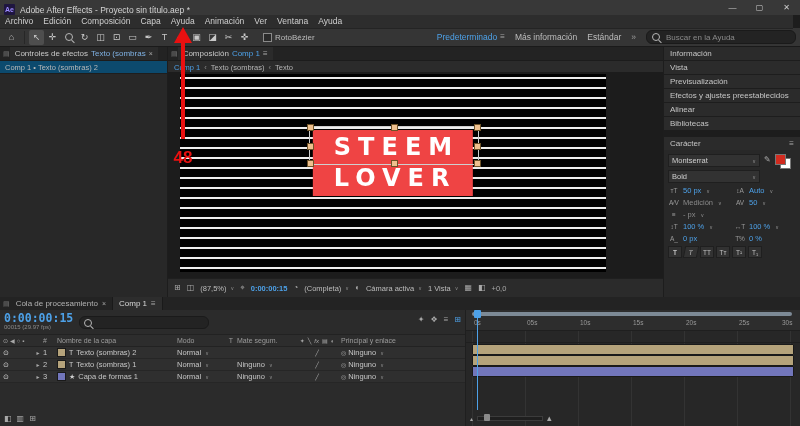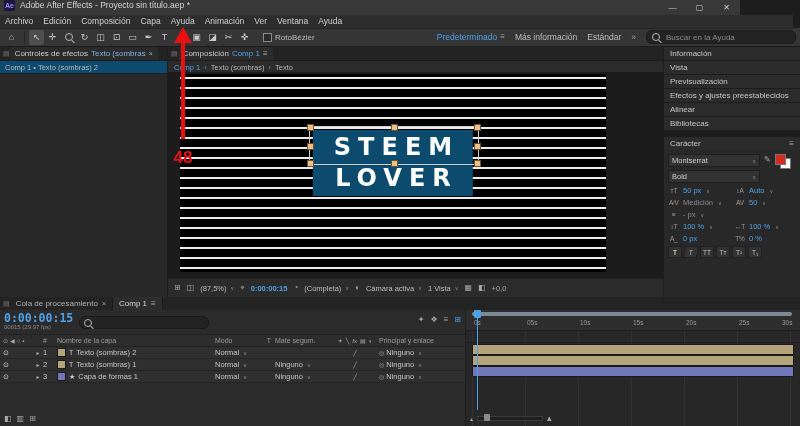--- a/index.html
+++ b/index.html
@@ -4,21 +4,21 @@
 <style>
   html,body{margin:0;padding:0}
   body{position:relative;width:800px;height:426px;overflow:hidden;background:#1d1d1d;
        font-family:"Liberation Sans","DejaVu Sans",sans-serif;font-size:9px;color:#c6c6c6}
   .ico{display:inline-block;text-align:center;color:#a8a8a8;font-size:8px;line-height:1}
   .car{font-size:5px;color:#8d8d8d;margin-left:2px}
   .blue{color:#4da1e8}
   .gray{color:#8a8a8a}
 
   
-  #titlebar{position:absolute;left:0;top:0;width:740px;height:15px;background:#383838;display:flex;align-items:flex-start}
+  #titlebar{position:absolute;left:0;top:0;width:800px;height:15px;background:#383838;display:flex;align-items:flex-end}
   #app-badge{width:11px;height:11px;margin:0 5px 0 4px;background:#1f1640;color:#9d8cff;font-size:7px;font-weight:bold;
              display:flex;align-items:center;justify-content:center;border-radius:1px}
   #window-title{flex:1;font-size:8.5px;color:#d4d4d4;white-space:nowrap}
   .winbtn{width:27px;height:15px;display:flex;align-items:center;justify-content:center;font-size:8px;color:#cfcfcf}
 
   
   #menubar{position:absolute;left:0;top:15px;width:793px;height:13px;background:#2d2d2d;display:flex;align-items:center;
            border-bottom:1px solid #242424;z-index:90}
   .menu-item{padding:0 5px;height:13px;line-height:13px;font-size:8.5px;color:#cfcfcf;position:relative}
   #annotation-arrow{position:absolute;left:50%;top:10px;margin-left:-20px;z-index:99;pointer-events:none}
@@ -50,21 +50,21 @@
               padding:0 5px;font-size:7.5px;color:#b9b9b9;white-space:nowrap}
 
   
   #comp-panel{position:absolute;left:168px;top:47px;width:495px;height:250px;background:#282828}
   #comp-crumbs{height:12px;background:#2b2b2b;border-bottom:1px solid #1e1e1e;display:flex;align-items:center;
                padding:0 6px;gap:4px;font-size:7.5px;white-space:nowrap}
   #viewport{position:absolute;left:0;top:25px;right:0;bottom:18px;background:#1c1c1c;overflow:hidden}
   #comp-frame{position:absolute;left:12px;top:2px;width:426px;height:198px;background:#000;overflow:hidden}
   #stripes{position:absolute;inset:0;background-image:repeating-linear-gradient(to bottom,#ededed 0 2px,transparent 2px 10px);
            background-position:0 3px}
-  #canvas-text{position:absolute;left:50%;top:56px;transform:translateX(-50%);background:#0c4a6e;padding:2px 14px;text-align:center}
+  #canvas-text{position:absolute;left:50%;top:56px;transform:translateX(-50%);background:#ef4444;padding:2px 14px;text-align:left}
   .ctext{font-family:"DejaVu Sans","Liberation Sans",sans-serif;font-weight:bold;font-size:24px;letter-spacing:7px;
          padding-left:7px;color:#fff;line-height:31px;white-space:nowrap}
   #sel-box{position:absolute;left:50%;top:52px;width:168px;margin-left:-84px;height:37px;border:1px solid #cfcfcf}
   .hdl{position:absolute;width:5px;height:5px;background:#eec08e;border:1px solid #6e5328}
   #comp-status{position:absolute;left:0;bottom:0;right:0;height:18px;background:#2b2b2b;border-top:1px solid #1f1f1f;
                display:flex;align-items:center;gap:6px;padding:0 6px;font-size:7.5px;color:#bdbdbd;white-space:nowrap}
   .dd{display:inline-flex;align-items:center;gap:2px}
 
   
   #right-stack{position:absolute;left:664px;top:47px;width:136px;height:250px;background:#1d1d1d}
@@ -99,21 +99,21 @@
              display:flex;align-items:center;gap:3px;padding:0 4px}
   #tl-search input{flex:1;border:none;outline:none;background:transparent;font-size:7px;color:#aaa;
                    font-family:"Liberation Sans",sans-serif}
   #tl-cicons{margin-left:auto;display:flex;gap:6px;margin-top:4px}
   #tl-header{height:11px;display:flex;align-items:center;background:#2d2d2d;border-top:1px solid #222;
              border-bottom:1px solid #222;font-size:7px;color:#9c9c9c}
   .lrow{height:11px;display:flex;align-items:center;background:#2f2f2f;border-bottom:1px solid #262626;font-size:7.5px;color:#c6c6c6}
   .c-av{width:30px;display:flex;gap:2px;padding-left:3px}
   .c-tw{width:10px;text-align:center}
   .c-num{width:14px}
-  .c-name{width:158px;display:flex;align-items:center;gap:3px;overflow:hidden;white-space:nowrap}
+  .c-name{width:120px;display:flex;align-items:center;gap:3px;overflow:hidden;white-space:nowrap}
   .c-mode{width:48px;display:flex;align-items:center}
   .c-t{width:12px;text-align:center}
   .c-mat{width:56px;display:flex;align-items:center}
   .c-sw{width:48px;display:flex;align-items:center;gap:3px;justify-content:center}
   .c-parent{flex:1;display:flex;align-items:center;gap:2px}
   .chip{width:7px;height:7px;border:1px solid #1a1a1a}
   .eye{color:#cfcfcf;font-size:7px}
   #tl-botleft{position:absolute;left:4px;bottom:3px;display:flex;gap:5px}
   #tl-right{position:absolute;left:466px;right:0;top:13px;bottom:0;background:#272727;overflow:hidden}
   #tl-ruler{position:absolute;left:0;right:0;top:0;height:20px;background:#2d2d2d;border-bottom:1px solid #1f1f1f}

